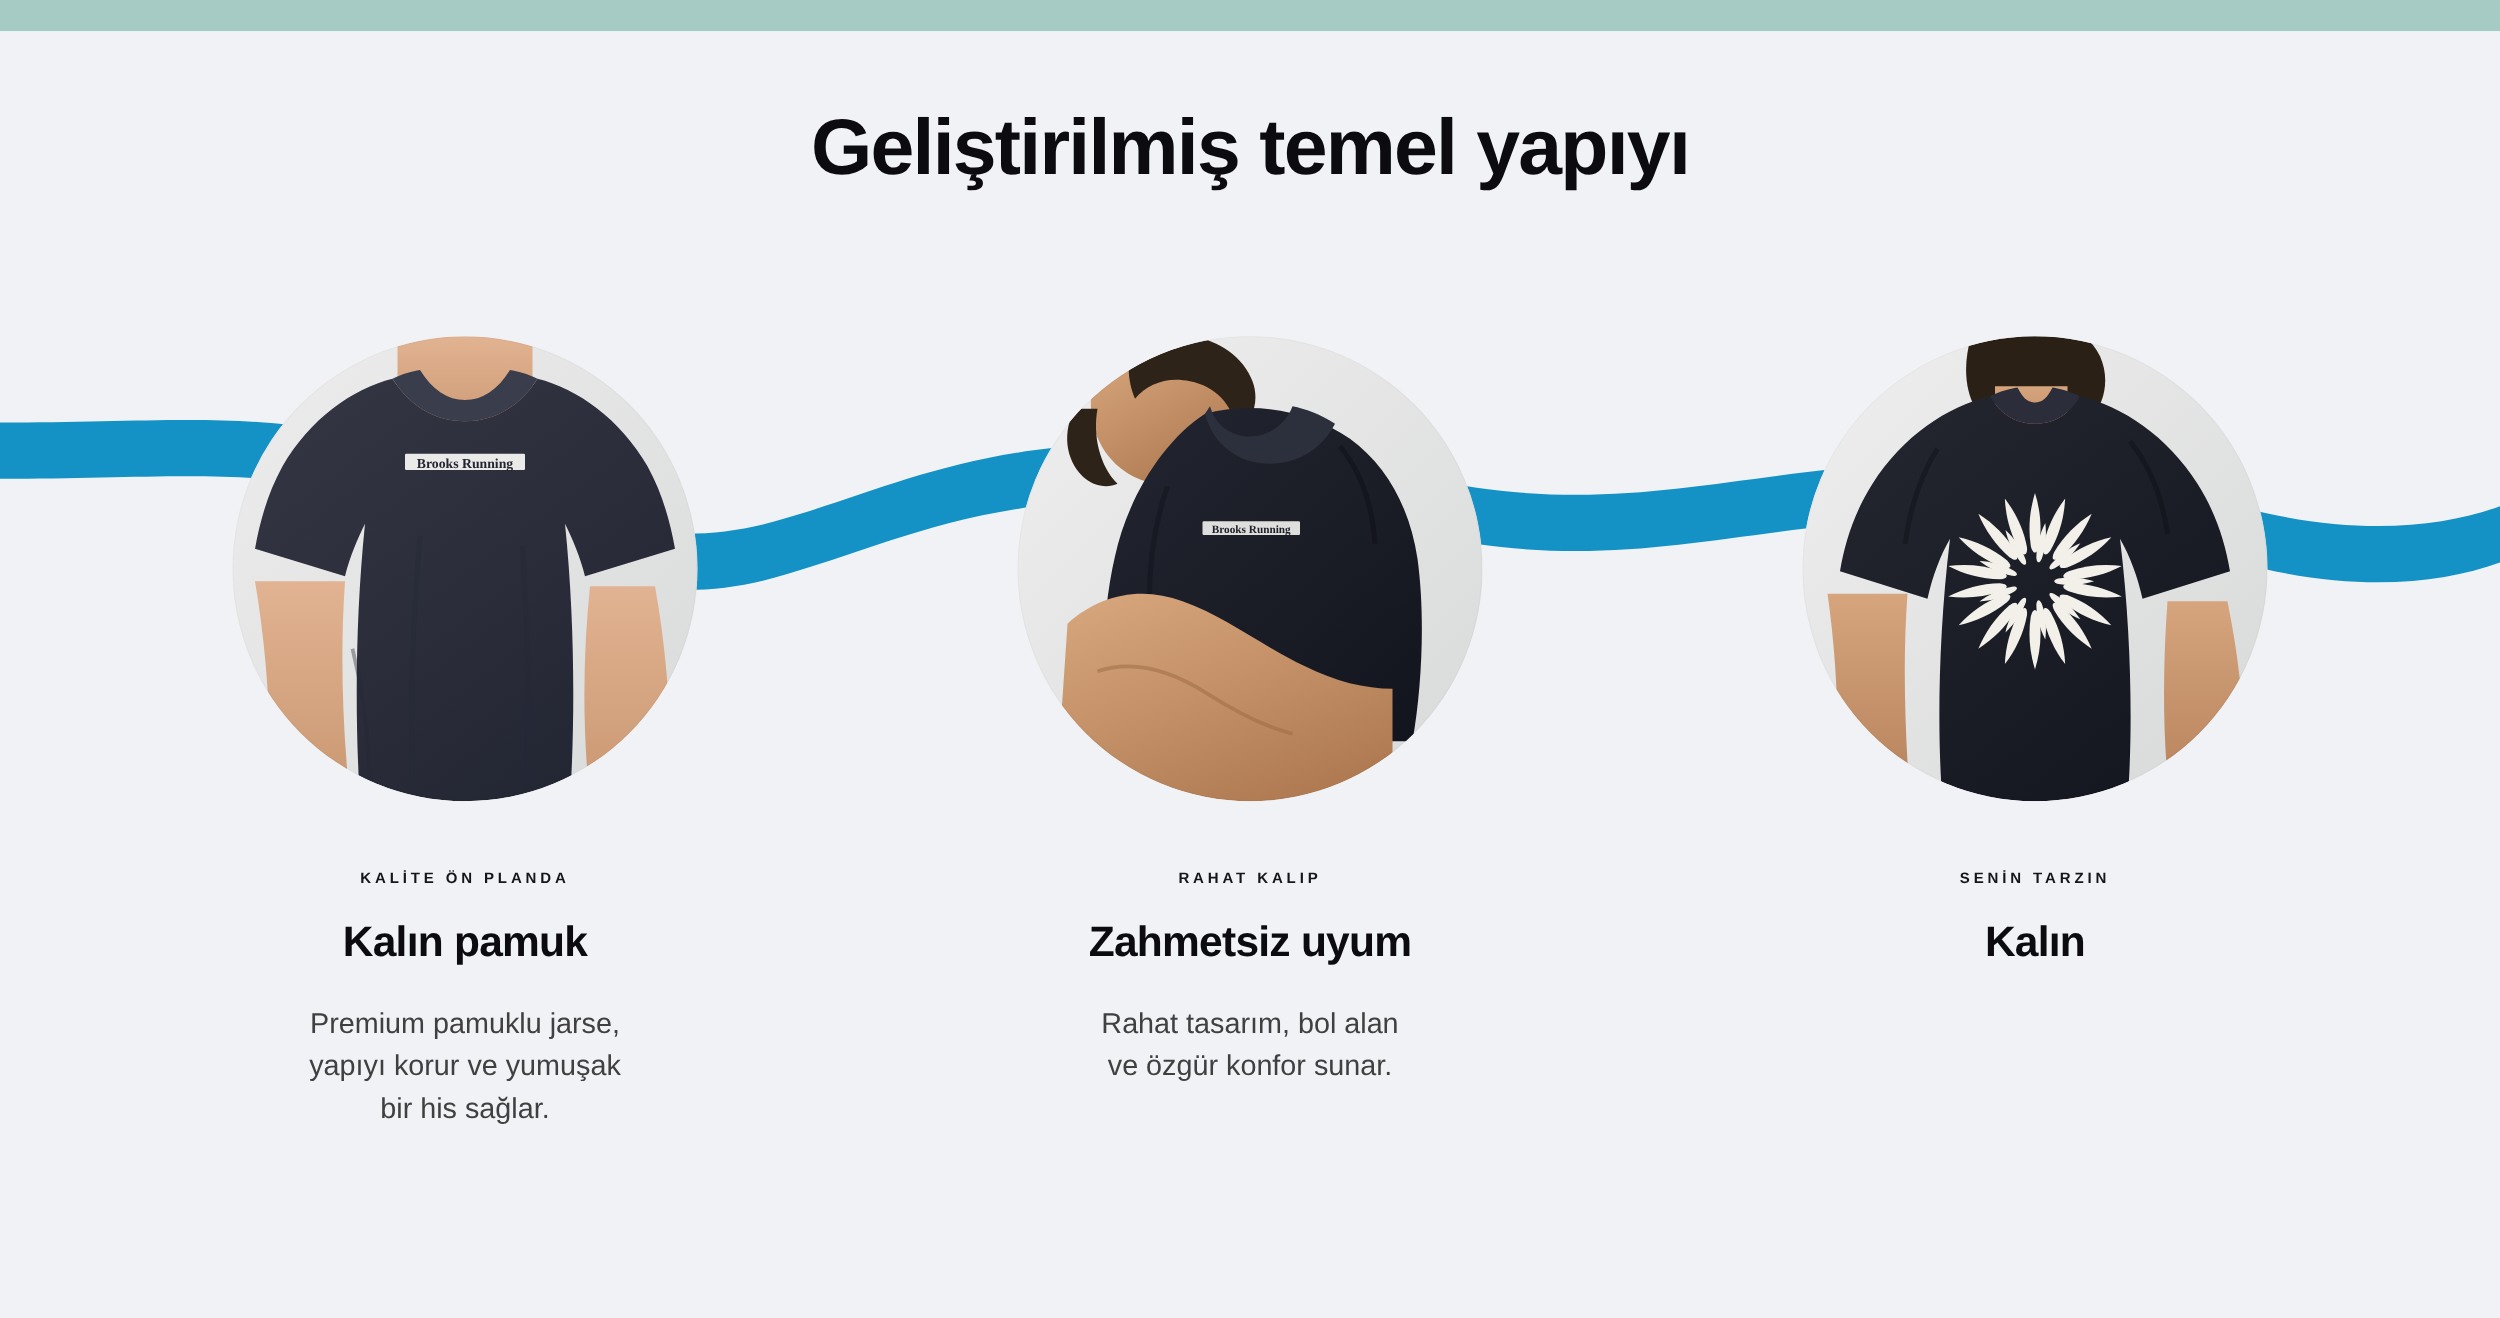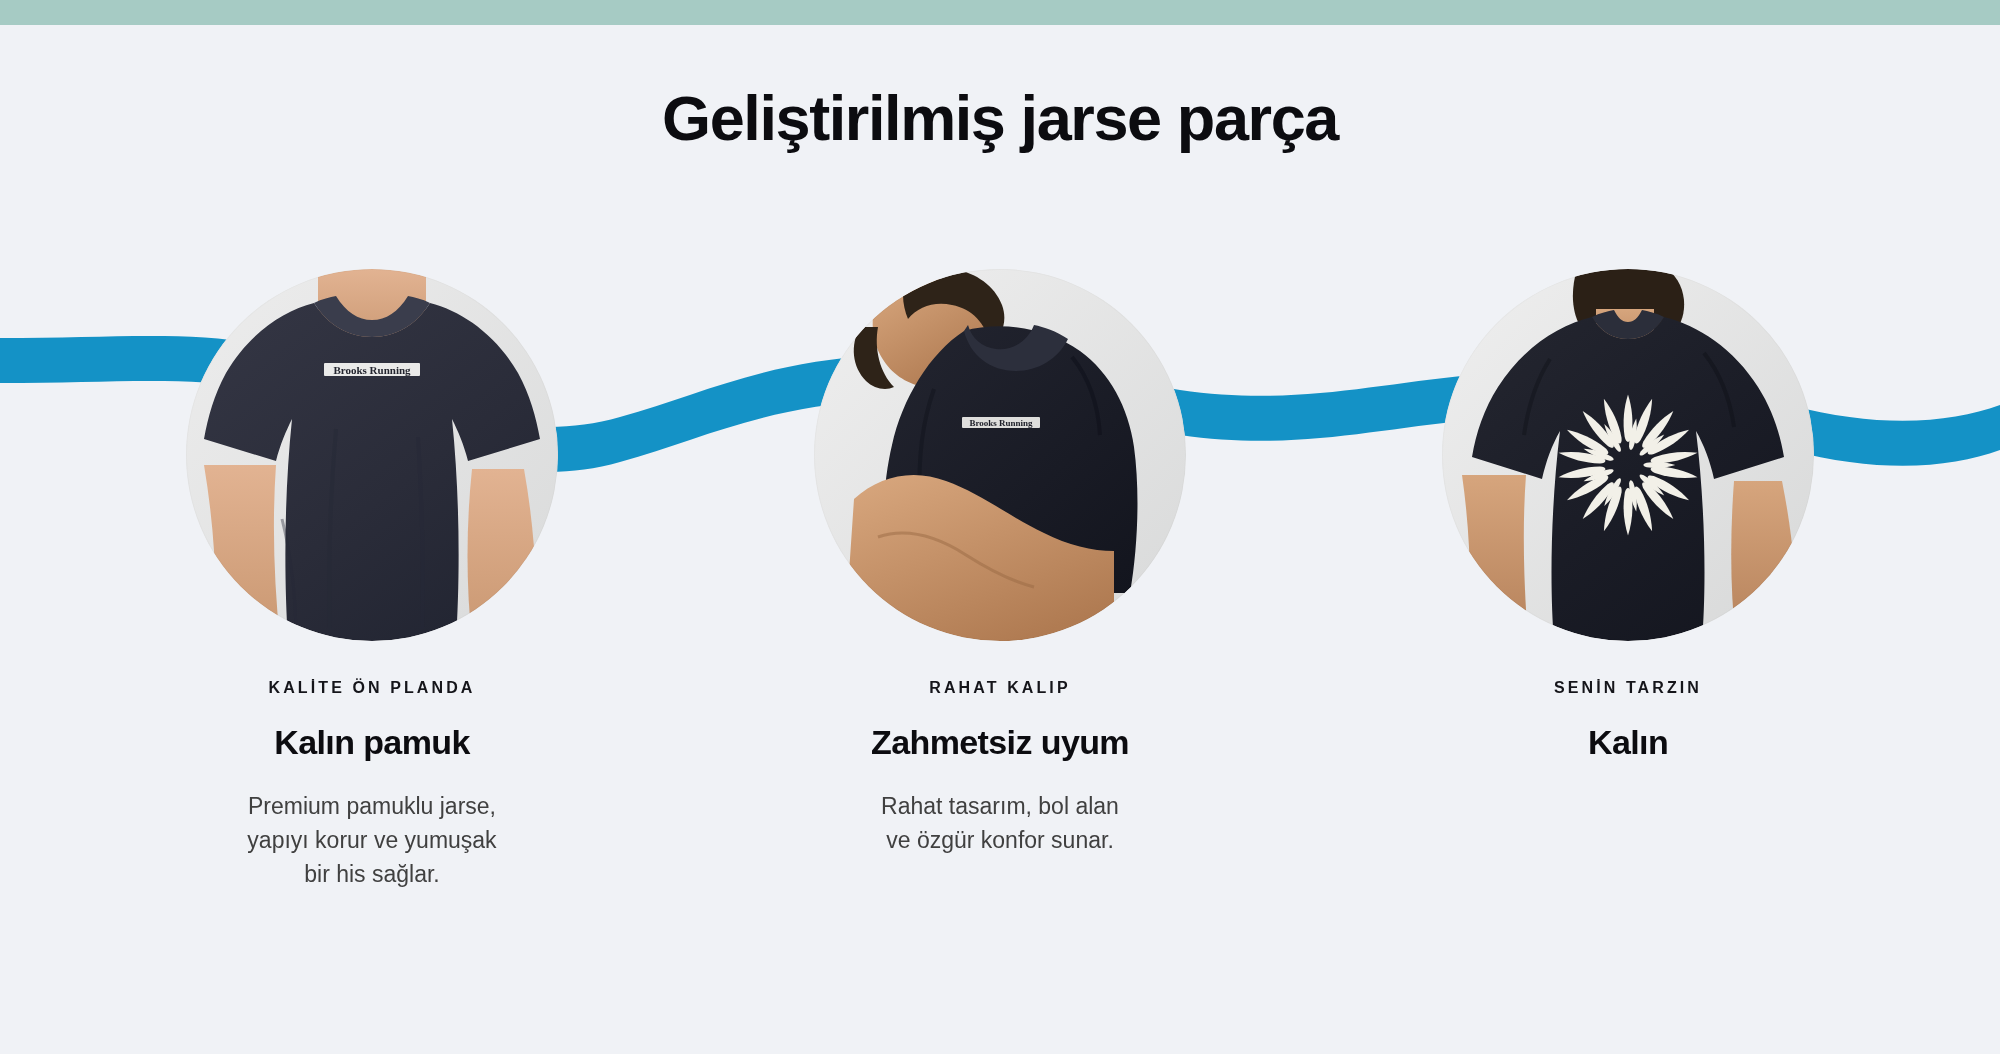--- a/index.html
+++ b/index.html
@@ -97,22 +97,22 @@
     inset: 0;
     border-radius: 50%;
     box-shadow: inset 0 0 0 1px rgba(0,0,0,0.02);
     pointer-events: none;
   }
 
   .media svg { display: block; width: 372px; height: 372px; }
 
   
   .eyebrow {
-    margin-top: 39px;
-    font-size: 16px;
+    margin-top: 55px;
+    font-size: 12px;
     font-weight: 700;
     letter-spacing: 3.1px;
     color: #15151A;
     text-transform: uppercase;
     text-align: center;
     line-height: 1;
   }
 
   .card-title {
     margin-top: 27px;
@@ -154,21 +154,21 @@
                L2000,425 C1950,443 1880,449 1790,425
                C1680,395 1580,384 1470,395
                C1370,405 1290,426 1180,410
                C1080,395 1000,368 880,375
                C760,382 700,415 620,437
                C520,465 440,429 330,385
                C230,345 150,358 0,358 Z" fill="#1492C6"></path>
     </svg>
   </div>
 
-  <h1 class="headline" style="color: rgb(12, 12, 16);">Geliştirilmiş jarse parça</h1>
+  <h1 class="headline" style="color: rgb(12, 12, 16);">Geliştirilmiş temel yapıyı</h1>
 
   <div class="cards">
 
     <div class="card">
       <div class="media">
         <svg viewBox="0 0 372 372" xmlns="http://www.w3.org/2000/svg" aria-hidden="true">
           <defs>
             <clipPath id="c1">
                 <circle cx="186" cy="186" r="186"></circle>
               </clipPath>

